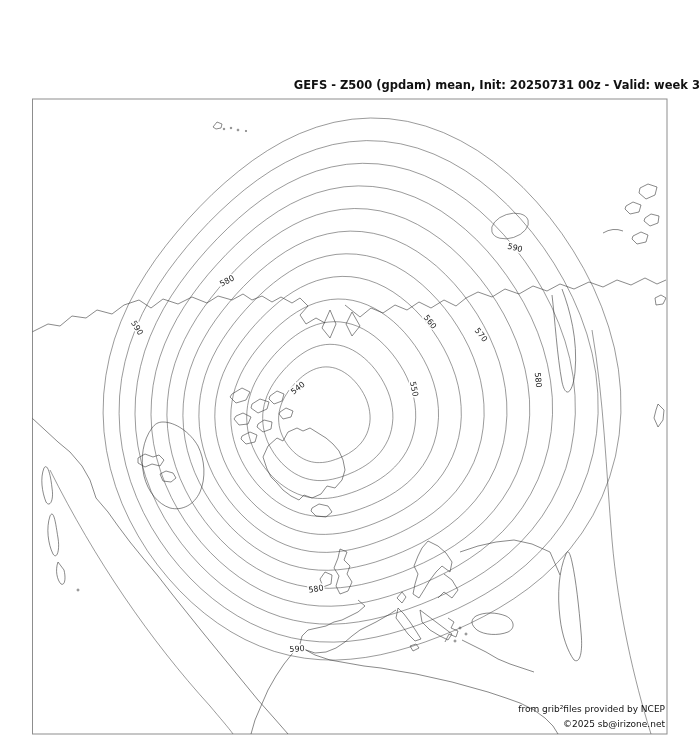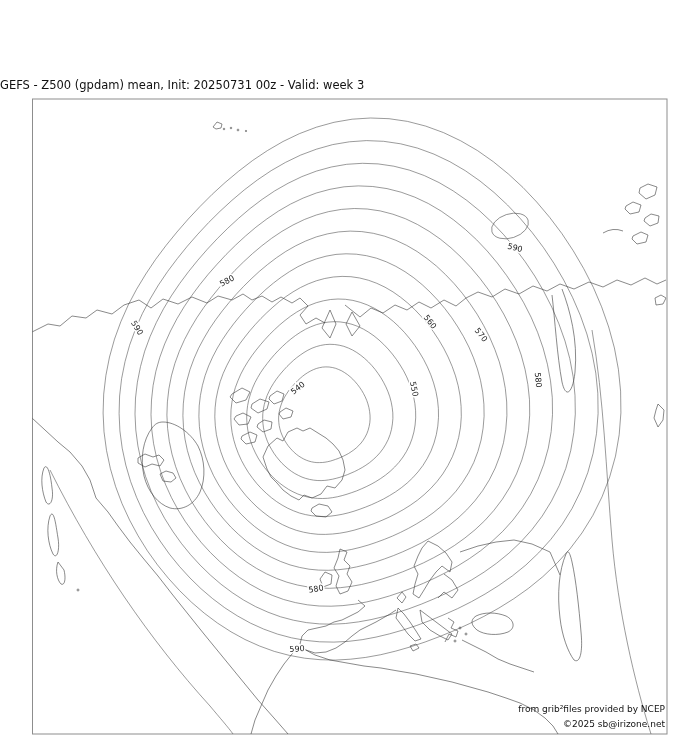--- a/index.html
+++ b/index.html
@@ -1,17 +1,17 @@
 <!DOCTYPE html>
 <html><head>
 <meta charset="utf-8">
 <style>
   html,body{margin:0;padding:0;background:#ffffff;}
   body{width:700px;height:748px;position:relative;font-family:"DejaVu Sans",sans-serif;overflow:hidden;}
-  .plot-title{position:absolute;top:78px;left:0;right:0;text-align:left;font-size:11.5px;color:#111;letter-spacing:0;}
+  .plot-title{position:absolute;top:78px;left:0;right:0;text-align:right;font-size:11.5px;color:#111;letter-spacing:0;font-weight:bold;}
   svg{position:absolute;top:0;left:0;}
   .frame{fill:none;stroke:#8d8d8d;stroke-width:1;}
   .contour{fill:none;stroke:#585858;stroke-width:0.6;}
   .coast{fill:none;stroke:#3a3a3a;stroke-width:0.6;stroke-linejoin:round;}
   .clabel{font-size:8px;fill:#222;stroke:#fff;stroke-width:3px;paint-order:stroke;text-anchor:middle;dominant-baseline:central;}
   .footer-text{font-size:9px;fill:#111;text-anchor:end;}
 </style>
 </head>
 <body>
 

